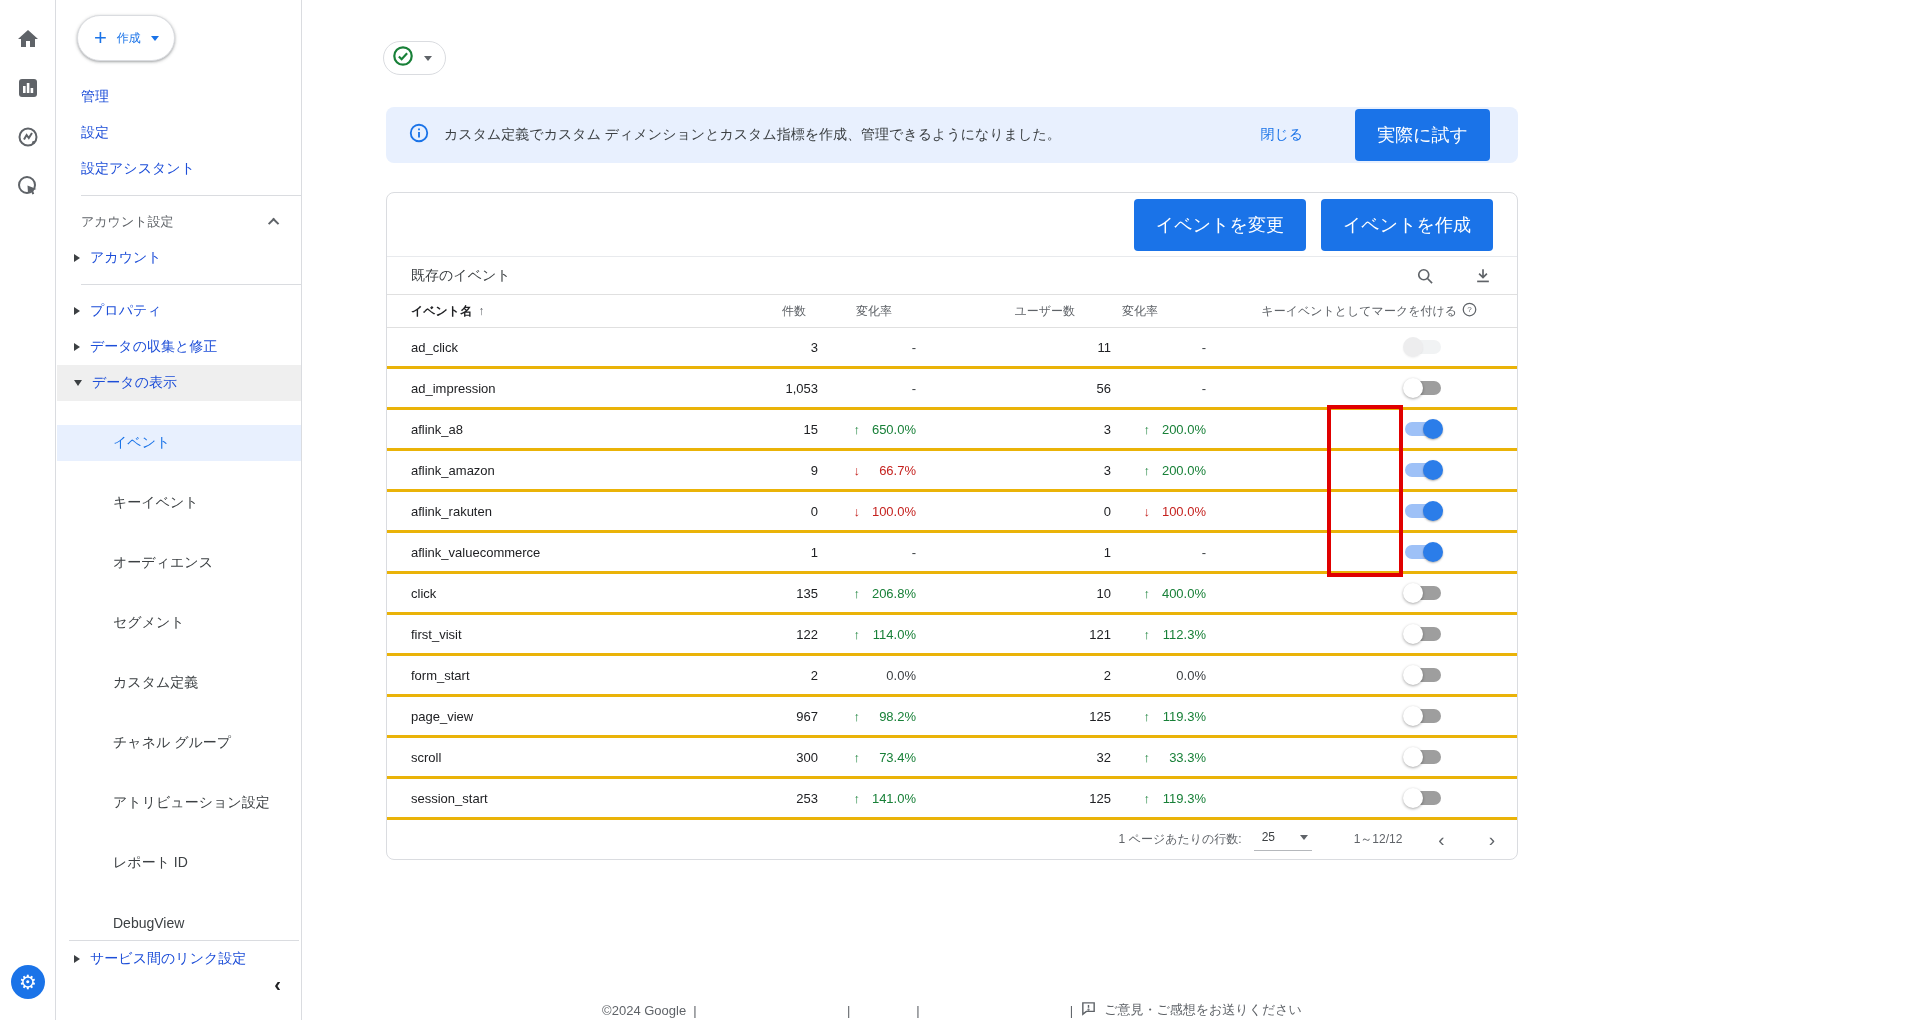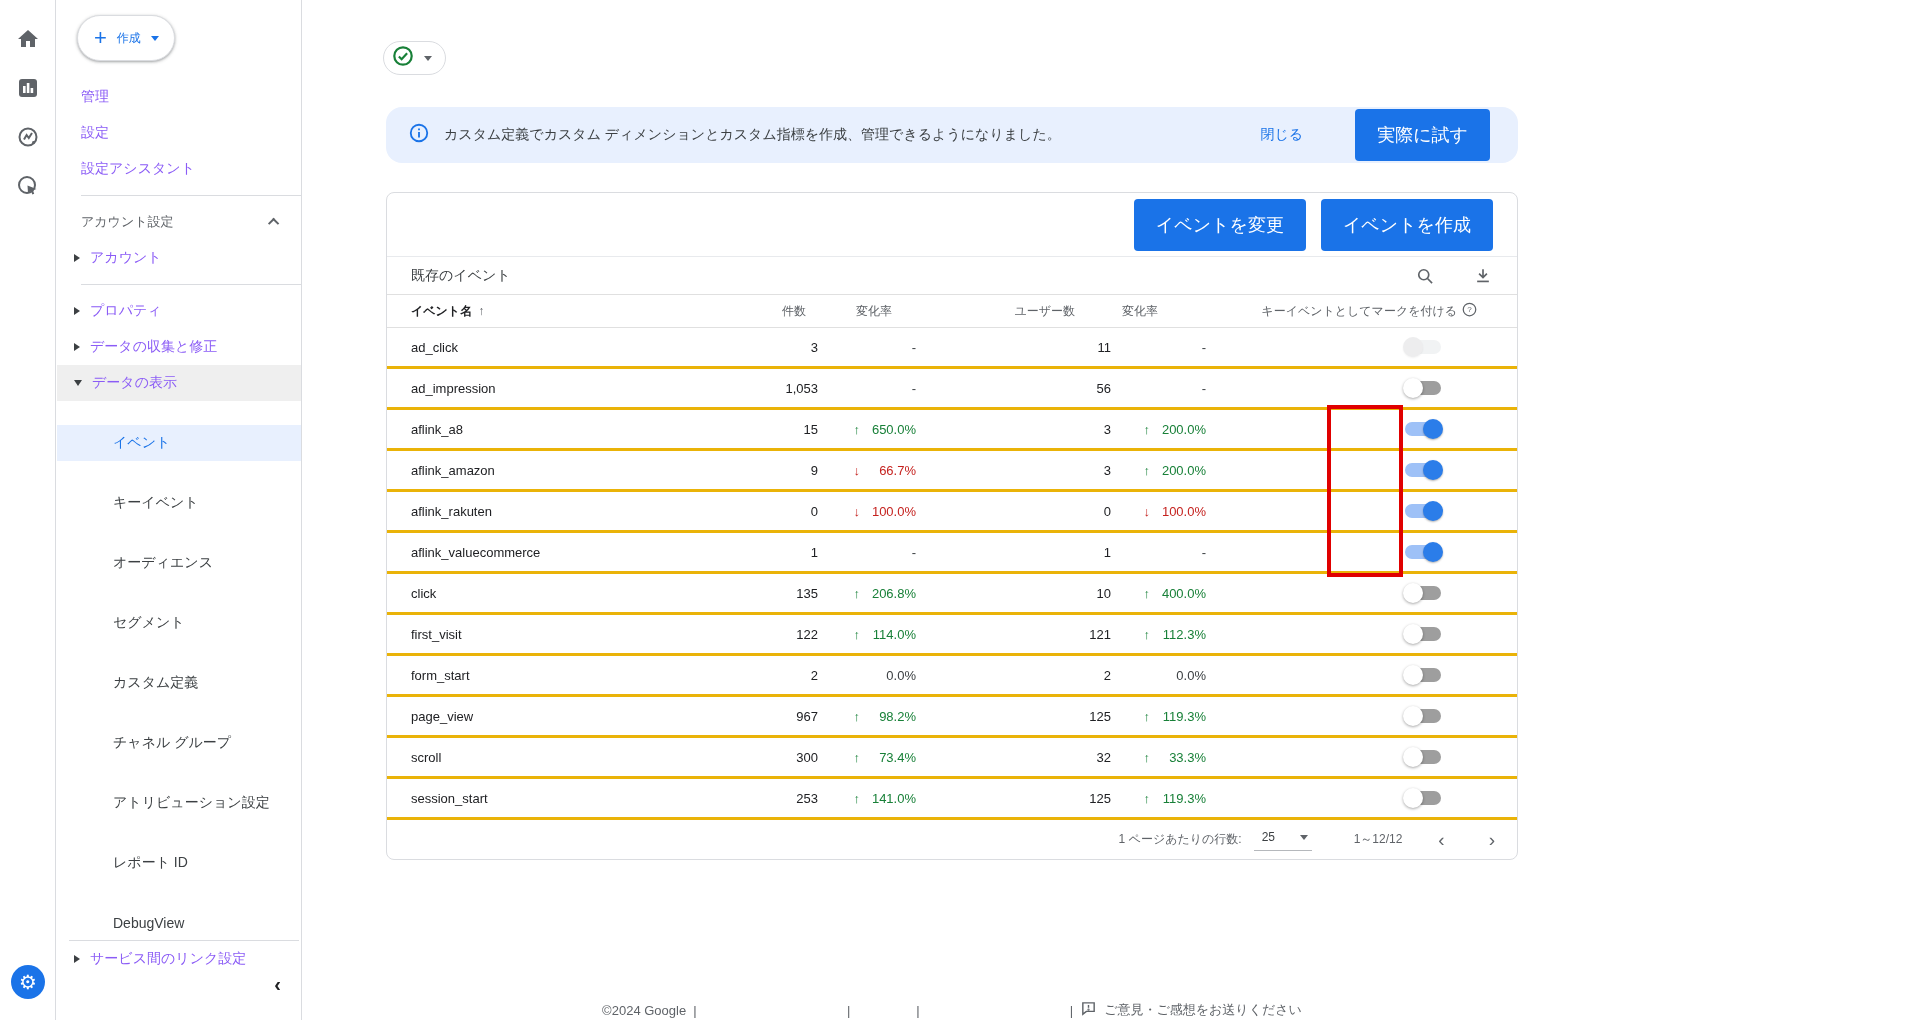--- a/index.html
+++ b/index.html
@@ -19,21 +19,21 @@
     border-right:1px solid #dadce0; font-size:14px; }
   .create-btn { position:absolute; top:15px; left:20px; height:46px; border-radius:23px;
     border:1px solid #dadce0; background:#fff; display:flex; align-items:center; gap:10px;
     padding:0 15px 0 16px; cursor:pointer;
     box-shadow:0 1px 2px rgba(60,64,67,.3), 0 1px 3px 1px rgba(60,64,67,.15); }
   .create-plus { color:#1a73e8; font-size:22px; font-weight:400; line-height:1; }
   .create-label { color:#1a73e8; font-size:12px; font-weight:500; }
   .caret-down { width:0; height:0; border-left:4.5px solid transparent; border-right:4.5px solid transparent;
     border-top:5.5px solid #1a73e8; }
   .nav-block { position:absolute; top:79px; left:0; right:0; }
-  .nav-item { height:36px; display:flex; align-items:center; padding-left:24px; color:#8b5cf6; cursor:pointer;font-family:Liberation Serif, serif; }
+  .nav-item { height:36px; display:flex; align-items:center; padding-left:24px; color:#1d4ed8; cursor:pointer;font-family:Liberation Serif, serif; }
   .nav-item.expandable { padding-left:17px; gap:10px; }
   .tri-right { width:0; height:0; border-top:4.5px solid transparent; border-bottom:4.5px solid transparent;
     border-left:6px solid #3c4043; flex:0 0 auto; }
   .tri-down { width:0; height:0; border-left:4.5px solid transparent; border-right:4.5px solid transparent;
     border-top:6px solid #3c4043; flex:0 0 auto; }
   .expanded-row { background:#efefef; }
   .nav-child { height:36px; display:flex; align-items:center; padding-left:56px; color:#3c4043; cursor:pointer;margin-top:24px; }
   .nav-child.selected { background:#e8f0fe; color:#1a73e8; }
   .section-header { height:36px; display:flex; align-items:center; justify-content:space-between;
     padding:0 22px 0 24px; font-size:13px; color:#5f6368; cursor:pointer; }
@@ -48,21 +48,21 @@
 
   
   .main { position:absolute; left:302px; top:0; right:0; bottom:0; background:#fff; }
   .status-chip { position:absolute; top:41px; left:81px; height:34px; border:1px solid #dadce0;
     border-radius:17px; background:#fff; display:flex; align-items:center; gap:10px;
     padding:0 13px 0 8px; cursor:pointer; }
   .chip-caret { width:0; height:0; border-left:4.5px solid transparent; border-right:4.5px solid transparent;
     border-top:5.5px solid #5f6368; }
 
   .banner { position:absolute; top:107px; left:84px; width:1132px; height:56px; background:#e8f0fe;
-    border-radius:16px; display:flex; align-items:center; gap:14px; padding:0 28px 0 22px; }
+    border-radius:8px; display:flex; align-items:center; gap:14px; padding:0 28px 0 22px; }
   .banner-text { font-size:14px; color:#3c4043; }
   .banner-dismiss { margin-left:auto; color:#1a73e8; font-size:14px; font-weight:500; cursor:pointer; margin-right:38px; }
   .btn-blue { height:52px; background:#1a73e8; color:#fff; border:none; border-radius:4px;
     font-size:18px; font-weight:500; padding:0 22px; cursor:pointer;
     font-family:"Liberation Sans","DejaVu Sans",sans-serif; }
 
   .card { position:absolute; top:192px; left:84px; width:1132px; height:668px; background:#fff;
     border:1px solid #dadce0; border-radius:8px; }
   .card-toolbar { height:64px; display:flex; align-items:center; justify-content:flex-end; gap:15px;
     padding:0 24px; border-bottom:1px solid #e8eaed; }

